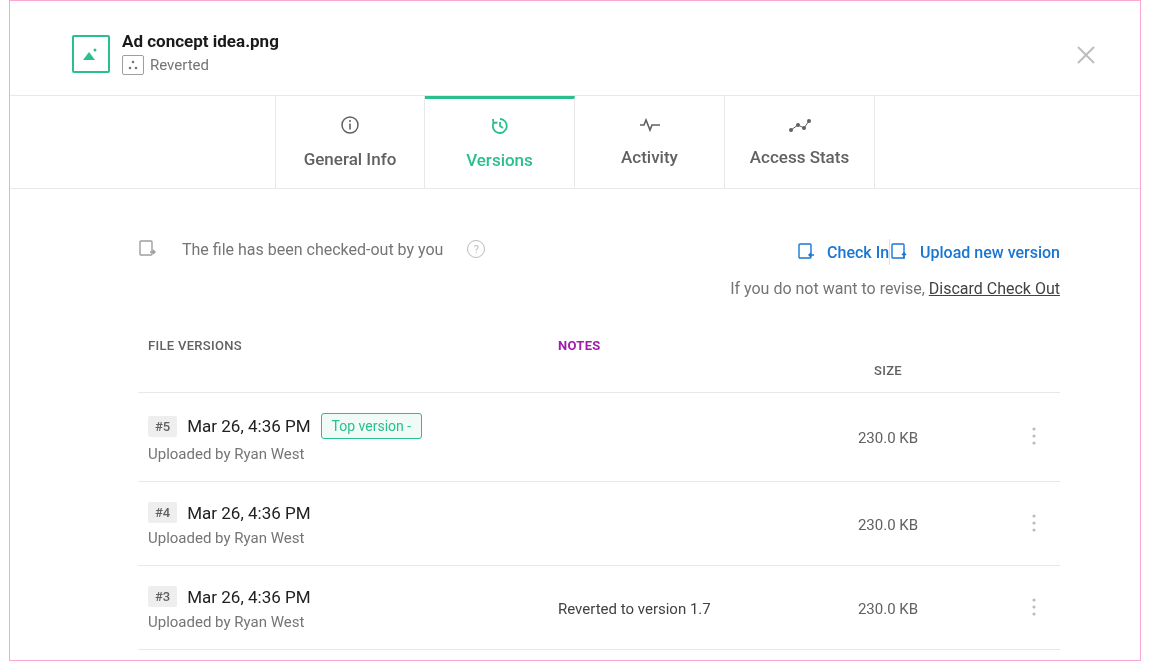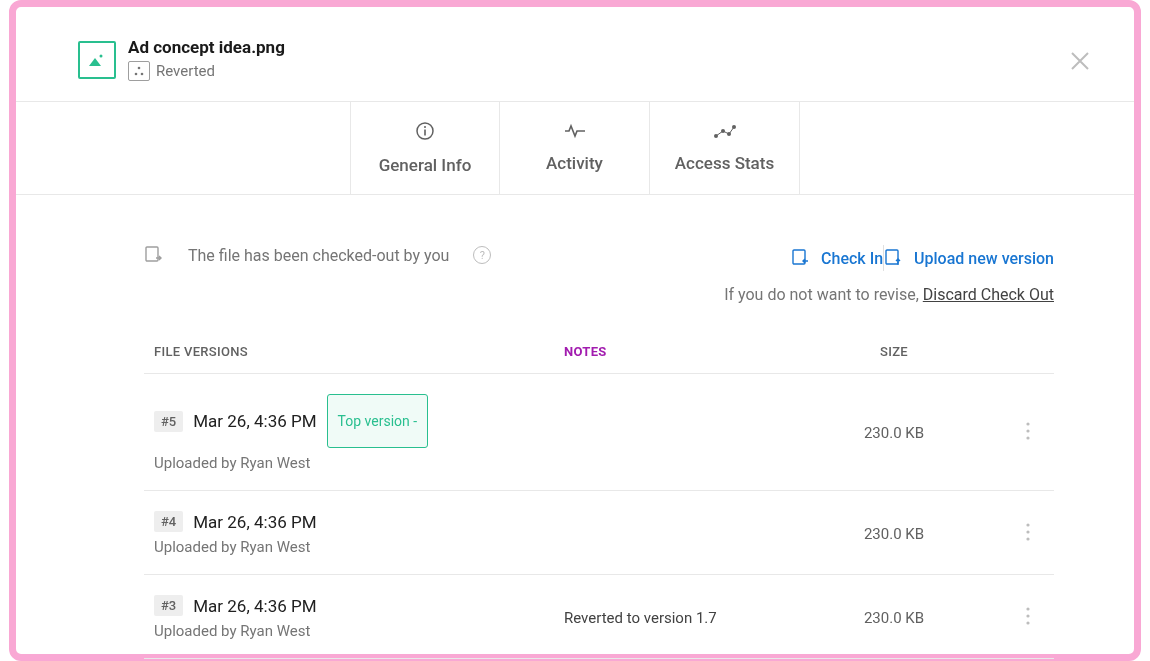--- a/index.html
+++ b/index.html
@@ -11,22 +11,22 @@
       font-family: -apple-system, BlinkMacSystemFont, "Segoe UI", Roboto, Helvetica, Arial, sans-serif;
       background: #fff;
       color: #333;
       width: 1150px;
       height: 661px;
       overflow: hidden;
     }
     .modal-container {
       width: 1132px;
       margin: 0 auto;
-      border: 7px solid #f9a8d4;
-      border-radius: 12px;
+      border: 1px solid #f9a8d4;
+      border-radius: 0;
       height: 661px;
       background: #fff;
     }
     
     .header {
       display: flex;
       align-items: flex-start;
       padding: 30px 42px 20px 62px;
       position: relative;
     }
@@ -205,20 +205,21 @@
       letter-spacing: 0.3px;
       font-weight: 700;
     }
     .col-size {
       width: 180px;
       font-size: 13px;
       color: #616161;
       letter-spacing: 0.3px;
       font-weight: 500;
       text-align: center;
+      margin-top: 25px;
     }
     .version-row {
       display: flex;
       align-items: center;
       padding: 20px 0 18px 10px;
       border-bottom: 1px solid #e8e8e8;
     }
     .version-main {
       width: 410px;
     }
@@ -237,21 +238,21 @@
       font-weight: 500;
     }
     .version-date {
       font-size: 17px;
       color: #212121;
     }
     .top-badge {
       border: 1px solid #29bf8f;
       color: #29bf8f;
       font-size: 14px;
-      padding: 18px 10px;
+      padding: 4px 10px;
       border-radius: 3px;
       background: #f0fbf7;
     }
     .version-by {
       font-size: 15px;
       color: #757575;
     }
     .version-notes {
       width: 240px;
       font-size: 15px;
@@ -312,20 +313,30 @@
       <div class="tab">
         <div class="tab-icon">
           <svg width="20" height="20" viewBox="0 0 20 20">
               <circle cx="10" cy="10" r="8" stroke="currentColor" stroke-width="1.5" fill="none"></circle>
               <circle cx="10" cy="6" r="1" fill="currentColor"></circle>
               <rect x="9.2" y="8.5" width="1.6" height="6" fill="currentColor"></rect>
             </svg>
         </div>
         <div class="tab-label">General Info</div>
       </div>
+      <div class="tab active">
+        <div class="tab-icon">
+          <svg width="20" height="20" viewBox="0 0 20 20">
+              <path d="M10 3 A7 7 0 1 1 3.5 7" stroke="currentColor" stroke-width="1.8" fill="none"></path>
+              <path d="M3 3 L3.5 7 L7.5 6.5" stroke="currentColor" stroke-width="1.8" fill="none"></path>
+              <path d="M10 6 L10 10 L13 12" stroke="currentColor" stroke-width="1.8" fill="none"></path>
+            </svg>
+        </div>
+        <div class="tab-label">Versions</div>
+      </div>
       <div class="tab">
         <div class="tab-icon">
           <svg width="22" height="16" viewBox="0 0 22 16">
               <path d="M1 8 L5 8 L7 3 L11 13 L13 8 L21 8" stroke="currentColor" stroke-width="1.6" fill="none"></path>
             </svg>
         </div>
         <div class="tab-label">Activity</div>
       </div>
       <div class="tab">
         <div class="tab-icon">

